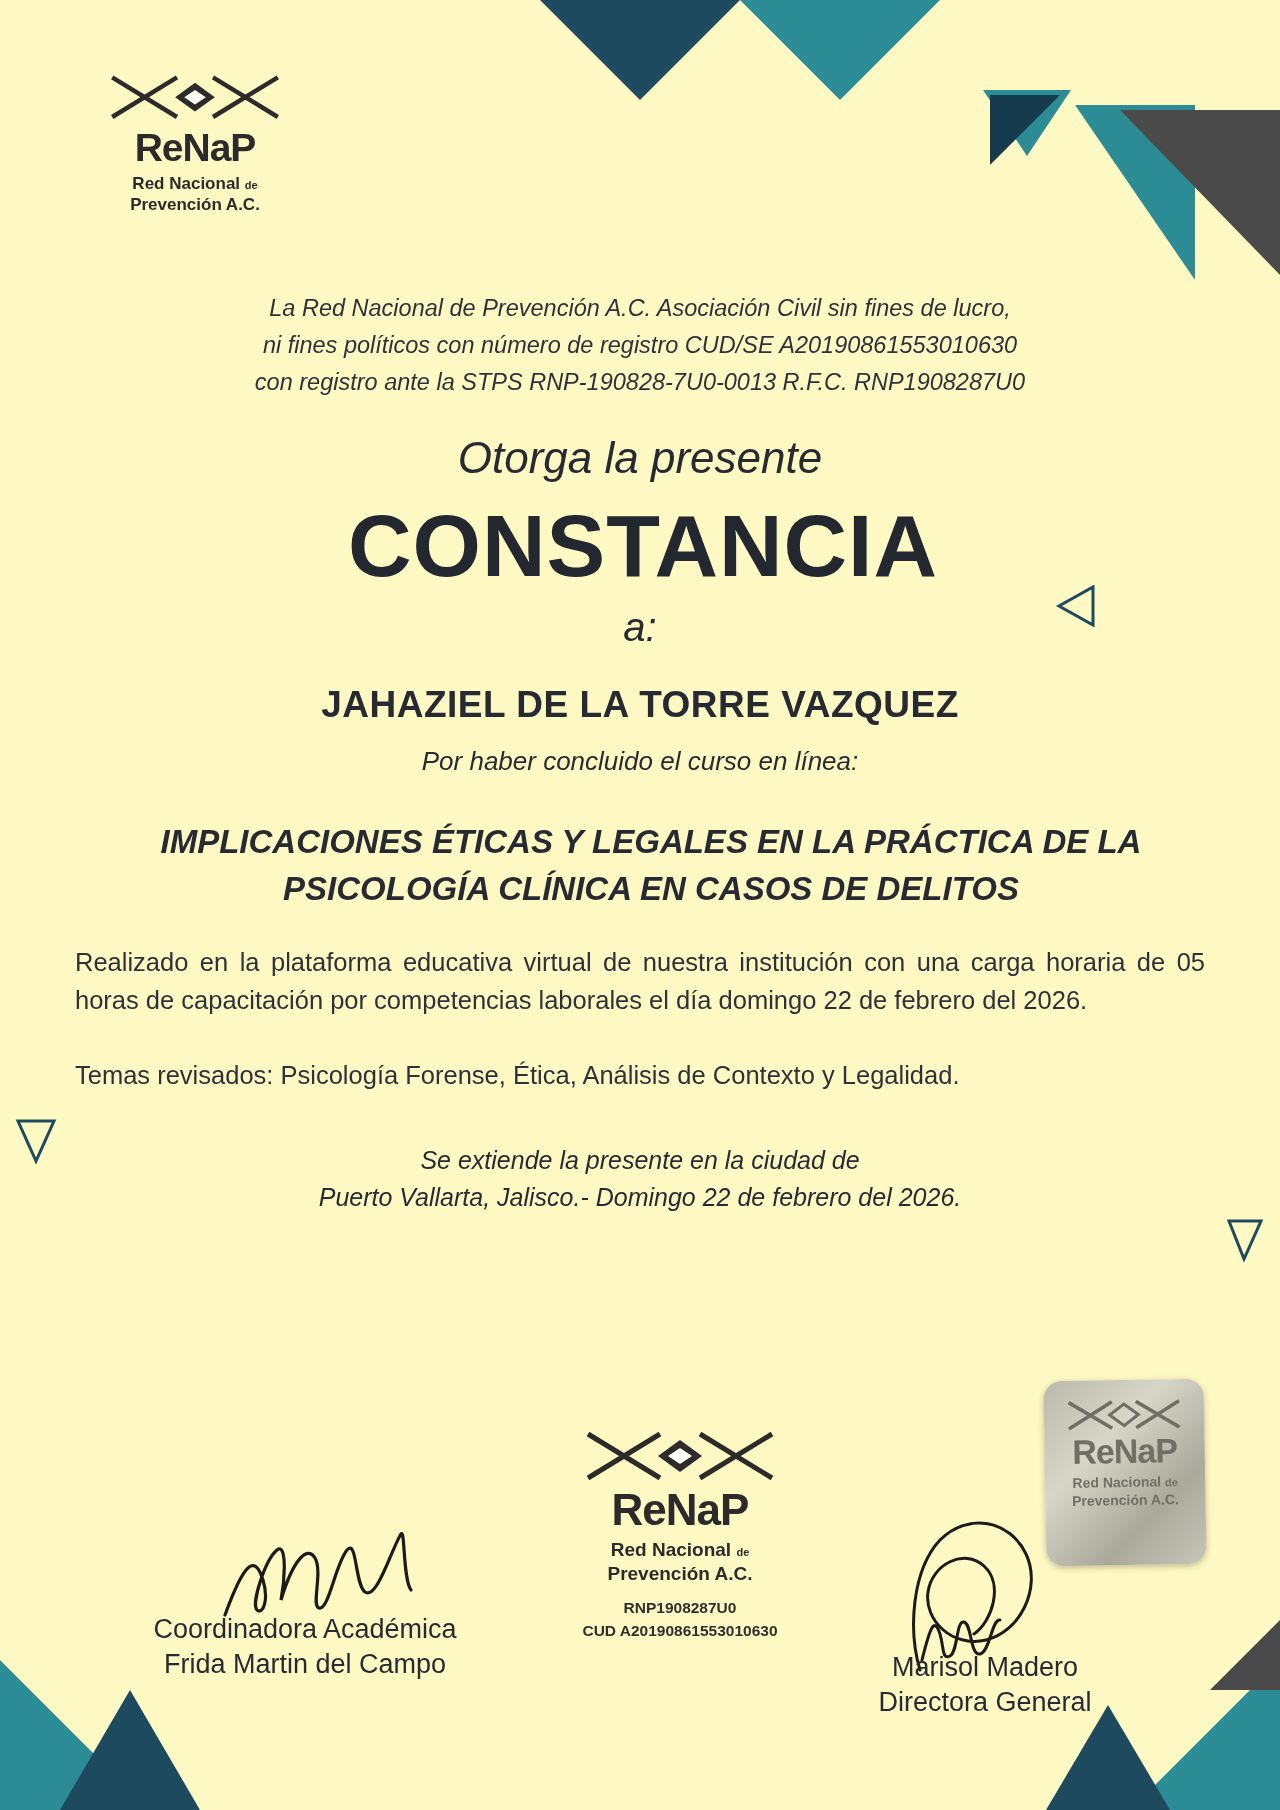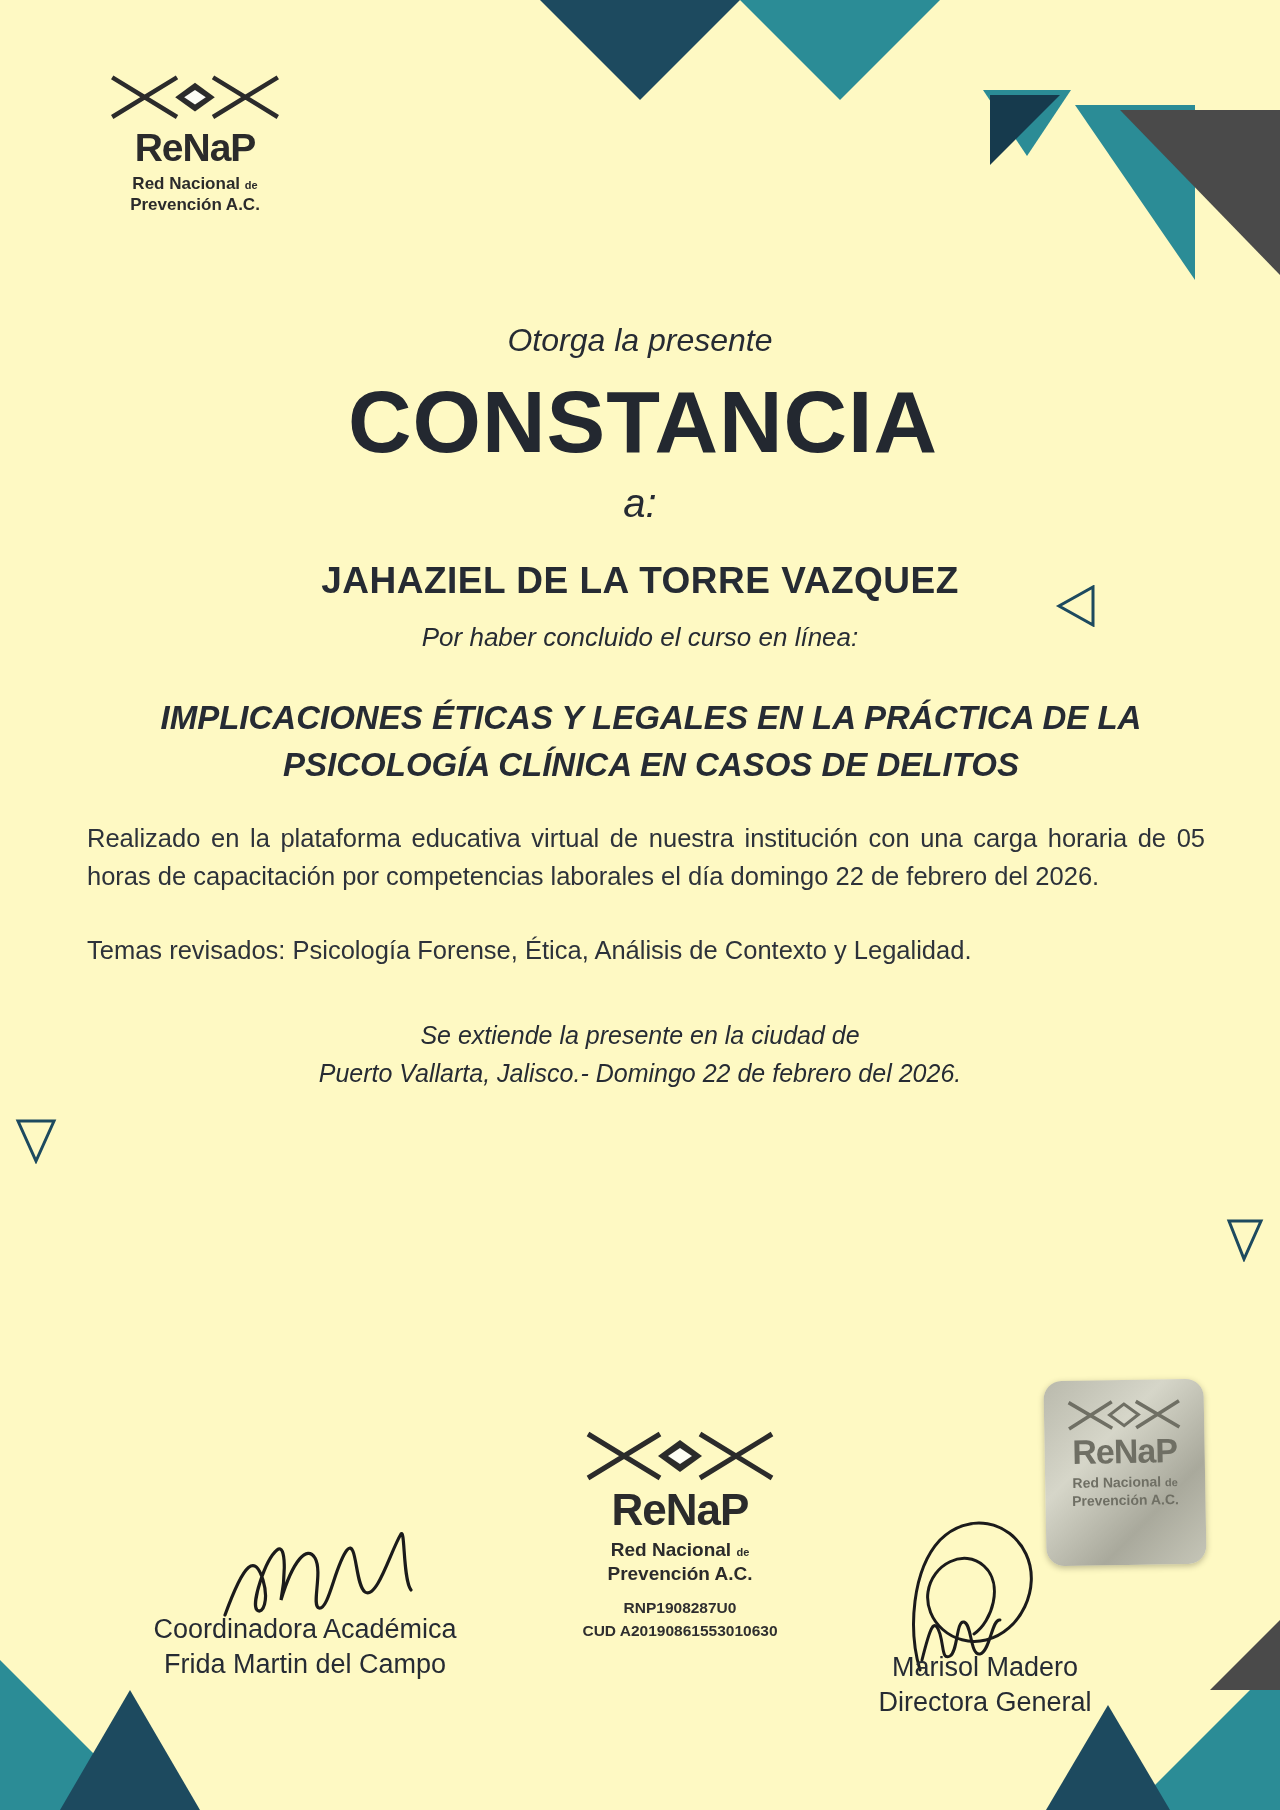--- a/index.html
+++ b/index.html
@@ -131,21 +131,21 @@
     color: #262b33;
   }
   .preamble {
     font-style: italic;
     font-size: 23.5px;
     line-height: 1.58;
     color: #2d323a;
   }
   .otorga {
     font-style: italic;
-    font-size: 32px;
+    font-size: 44px;
     margin-top: 32px;
     color: #262b33;
   }
   .constancia {
     font-size: 88px;
     font-weight: bold;
     letter-spacing: 1px;
     margin-top: 12px;
     color: #232830;
     padding-left: 6px;
@@ -175,21 +175,20 @@
     padding: 0 130px;
     margin-left: 22px;
   }
 
   .para {
     text-align: justify;
     font-size: 25.5px;
     line-height: 1.5;
     padding: 0 75px;
     color: #2d323a;
-    margin-left: 12px;
   }
   .para.first { margin-top: 30px; }
   .para.second { margin-top: 36px; }
 
   .ciudad {
     font-style: italic;
     font-size: 25px;
     line-height: 1.5;
     margin-top: 48px;
   }
@@ -289,20 +288,25 @@
     <div class="logo-name">ReNaP</div>
     <div class="logo-sub">
       <span>Red Nacional</span>
       <span class="tiny">de</span>
       <br>
       <span>Prevención A.C.</span>
     </div>
   </div>
 
   <div class="content">
+    <div class="preamble">
+      <div>La Red Nacional de Prevención A.C. Asociación Civil sin fines de lucro,</div>
+      <div>ni fines políticos con número de registro CUD/SE A20190861553010630</div>
+      <div>con registro ante la STPS RNP-190828-7U0-0013 R.F.C. RNP1908287U0</div>
+    </div>
 
     <div class="otorga">Otorga la presente</div>
     <div class="constancia">CONSTANCIA</div>
     <div class="a-label">a:</div>
     <div class="recipient">JAHAZIEL DE LA TORRE VAZQUEZ</div>
     <div class="por-haber">Por haber concluido el curso en línea:</div>
     <div class="course">IMPLICACIONES ÉTICAS Y LEGALES EN LA PRÁCTICA DE LA PSICOLOGÍA CLÍNICA EN CASOS DE DELITOS</div>
 
     <div class="para first">Realizado en la plataforma educativa virtual de nuestra institución con una carga horaria de 05 horas de capacitación por competencias laborales el día domingo 22 de febrero del 2026.</div>
     <div class="para second">Temas revisados: Psicología Forense, Ética, Análisis de Contexto y Legalidad.</div>

